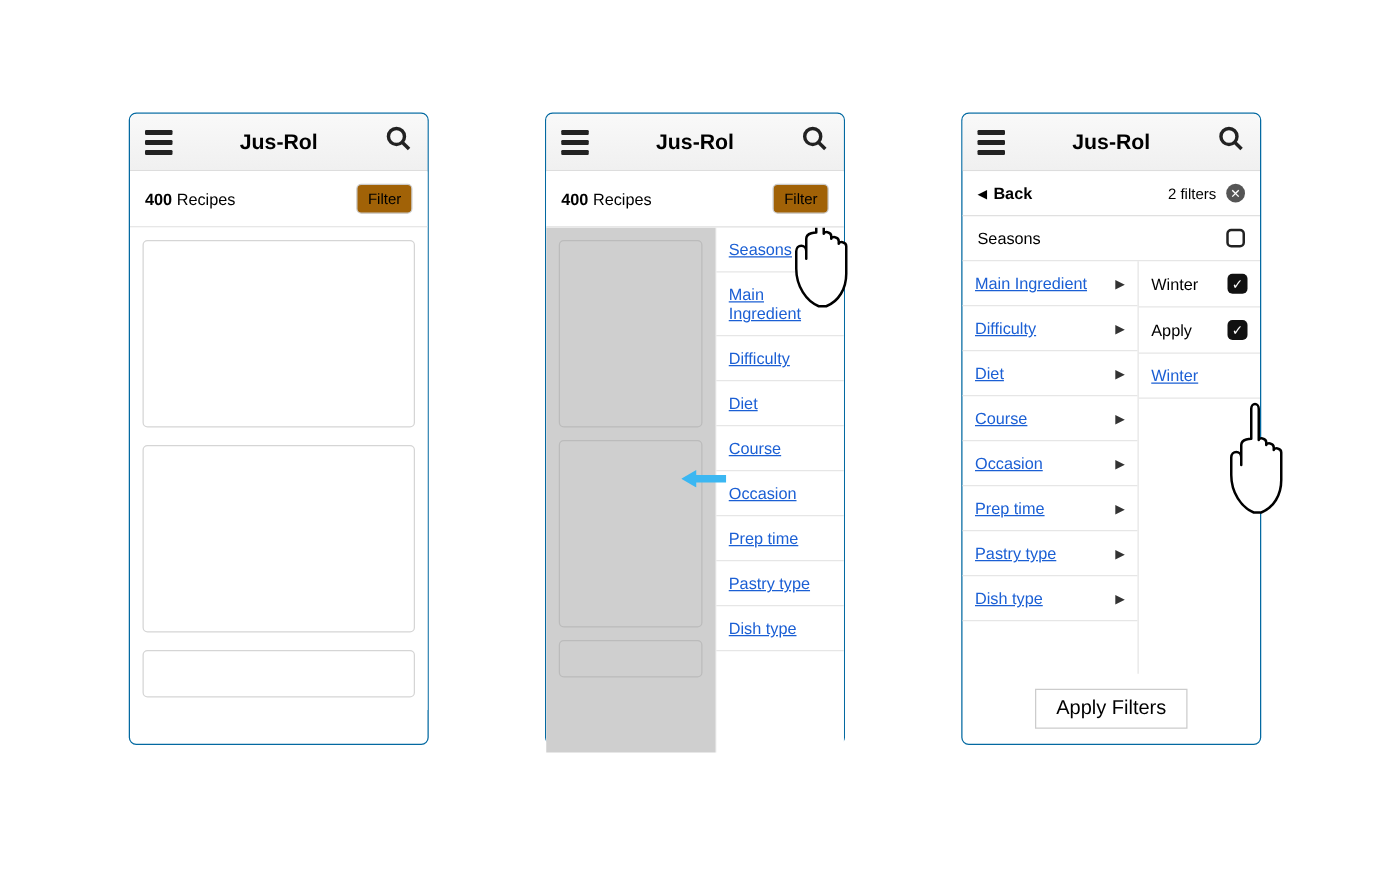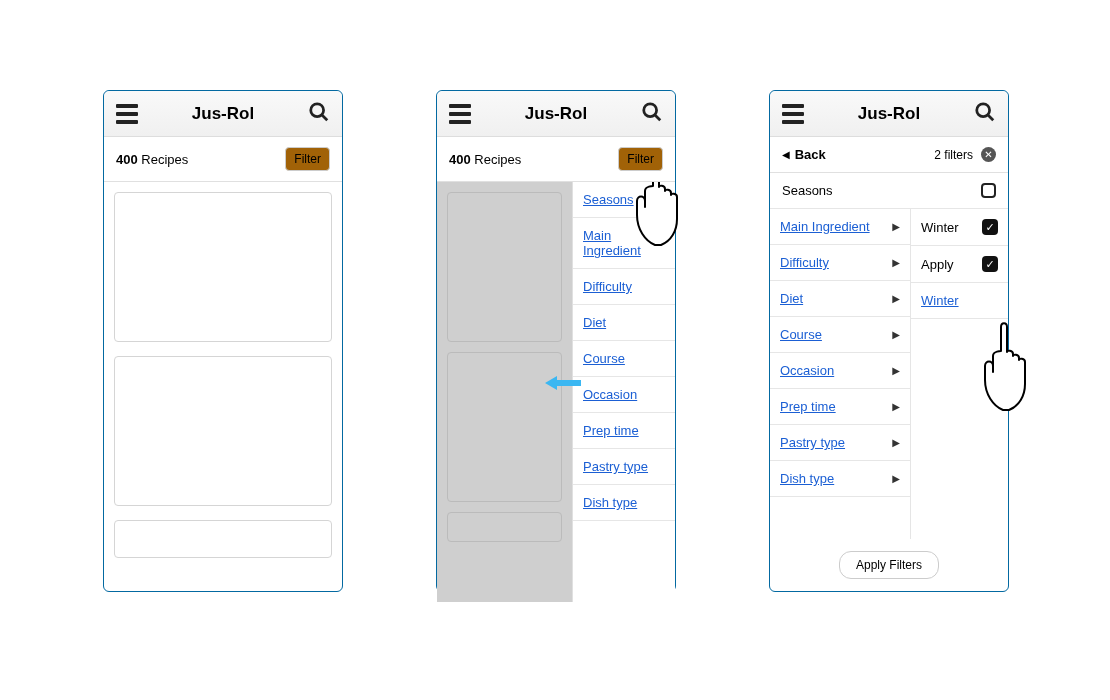--- a/index.html
+++ b/index.html
@@ -34,21 +34,21 @@
 .row-head { display: flex; align-items: center; justify-content: space-between; padding: 10px 12px; border-bottom: 1px solid #e6e6e6; font-size: 13px; }
 .chk { width: 15px; height: 15px; border: 2px solid #222; border-radius: 4px; display: inline-block; }
 .dual { display: flex; }
 .col-left { width: 140px; }
 .col-right { flex: 1; border-left: 1px solid #e5e5e5; }
 .cell { display: flex; align-items: center; justify-content: space-between; padding: 10px 10px; border-bottom: 1px solid #e6e6e6; font-size: 13px; }
 .cell a { color: #1b5fd4; text-decoration: underline; cursor: pointer; }
 .cell .arrw { font-size: 10px; color: #333; }
 .chk-full { width: 16px; height: 16px; border-radius: 4px; background: #111; display: inline-flex; align-items: center; justify-content: center; color: #fff; font-size: 11px; }
 .apply-wrap { padding: 12px; text-align: center; }
-.apply-btn { font-size: 12px; padding: 6px 16px; border: 1px solid #ccc; border-radius: 12px; background: #fff; cursor: pointer; }
+.apply-btn { font-size: 16px; padding: 6px 16px; border: 1px solid #ccc; border-radius: 0; background: #fff; cursor: pointer; }
 
 .hand { position: absolute; pointer-events: none; }
 .hand svg { width: 90px; height: 110px; }
 .hand1 { top: 60px; right: -40px; }
 .hand2 { top: 225px; right: -55px; }
 
 .arrow-left { position: absolute; top: 285px; left: 108px; width: 36px; height: 14px; }
 .arrow-left svg { width: 36px; height: 14px; }
 .filler { height: 42px; }
 </style>

